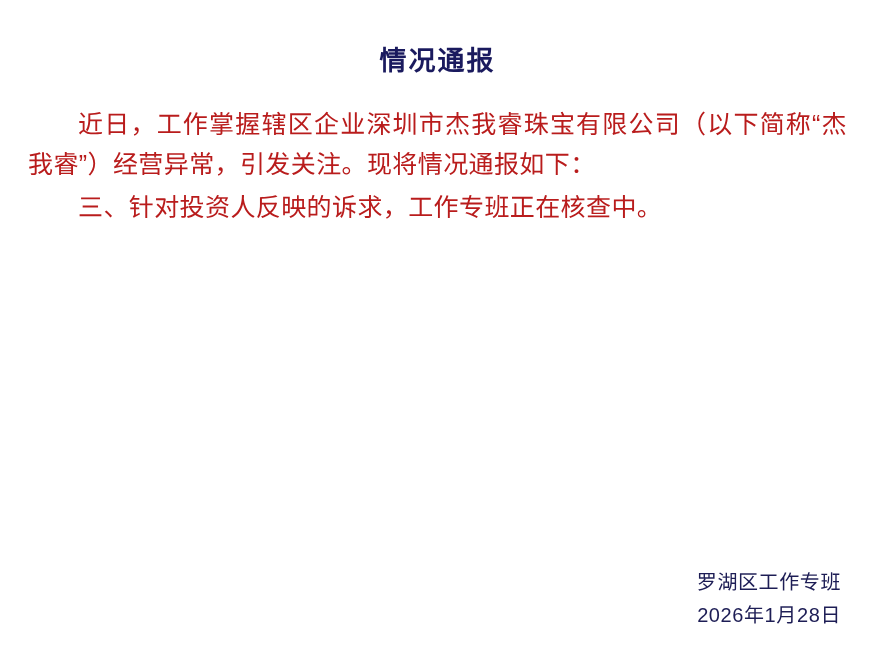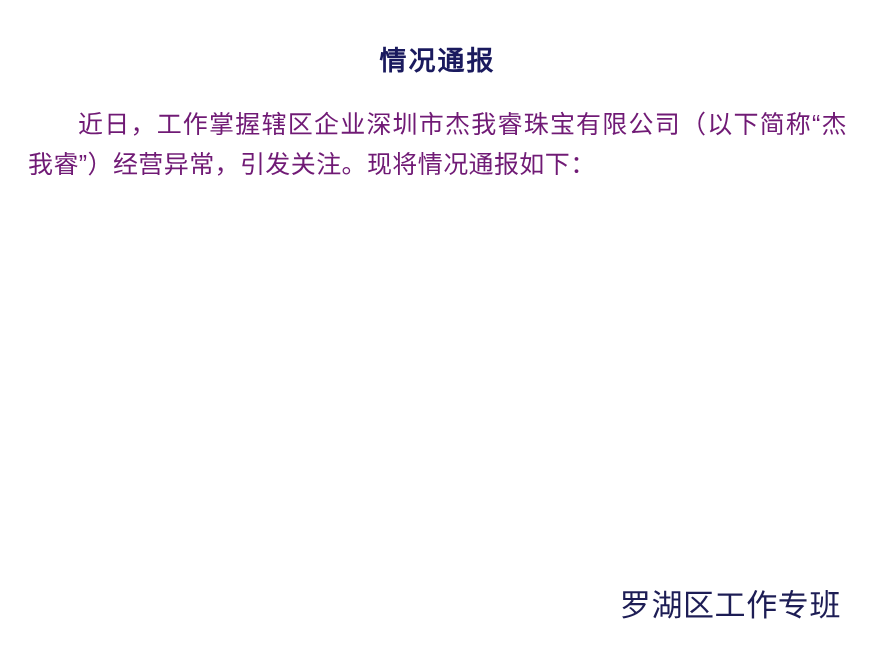--- a/index.html
+++ b/index.html
@@ -30,46 +30,48 @@
     letter-spacing: 2px;
     margin: 6px 0 26px 0;
     line-height: 1.3;
   }
   .body-block {
     flex: 1 1 auto;
   }
   .para {
     font-size: 25px;
     line-height: 1.58;
-    color: #701a75;
+    color: #b91c1c;
     text-indent: 2em;
     margin: 0 0 4px 0;
     text-align: justify;
     letter-spacing: 0.4px;
   }
   .signature-block {
     margin-top: auto;
     text-align: right;
     padding-right: 6px;
   }
   .sign-line {
-    font-size: 31px;
+    font-size: 20px;
     line-height: 1.62;
     color: #1d1d55;
     letter-spacing: 0.6px;
   }
 </style>
 </head>
 <body>
 
 <div class="notice">
 
   <div class="notice-title">情况通报</div>
 
   <div class="body-block">
     <p class="para">近日，工作掌握辖区企业深圳市杰我睿珠宝有限公司（以下简称“杰我睿”）经营异常，引发关注。现将情况通报如下：</p>
+    <p class="para">三、针对投资人反映的诉求，工作专班正在核查中。</p>
   </div>
 
   <div class="signature-block">
     <div class="sign-line">罗湖区工作专班</div>
+    <div class="sign-line">2026年1月28日</div>
   </div>
 
 </div>
 
 </body></html>

